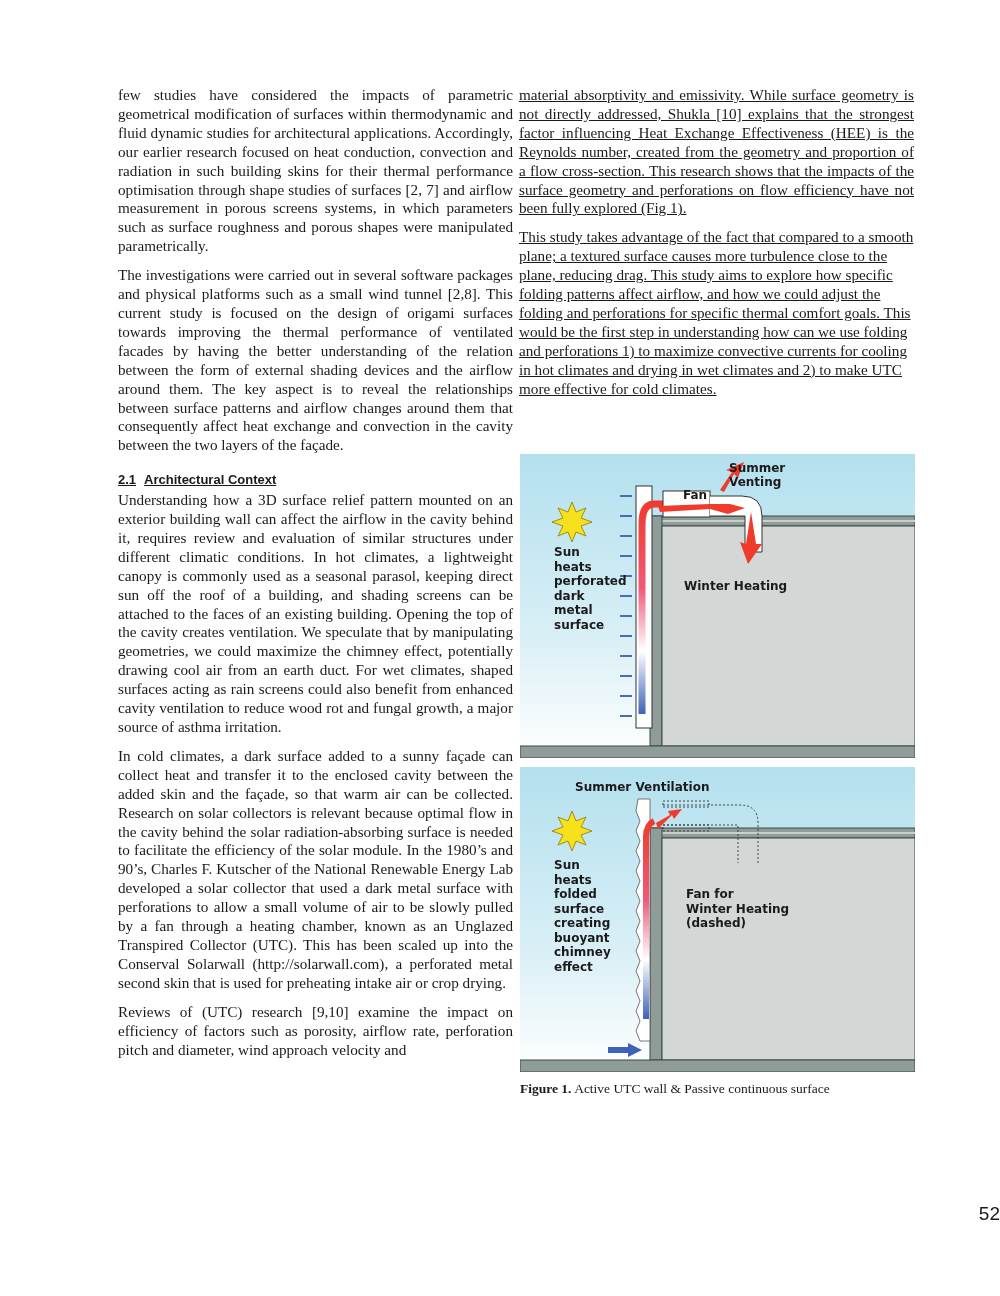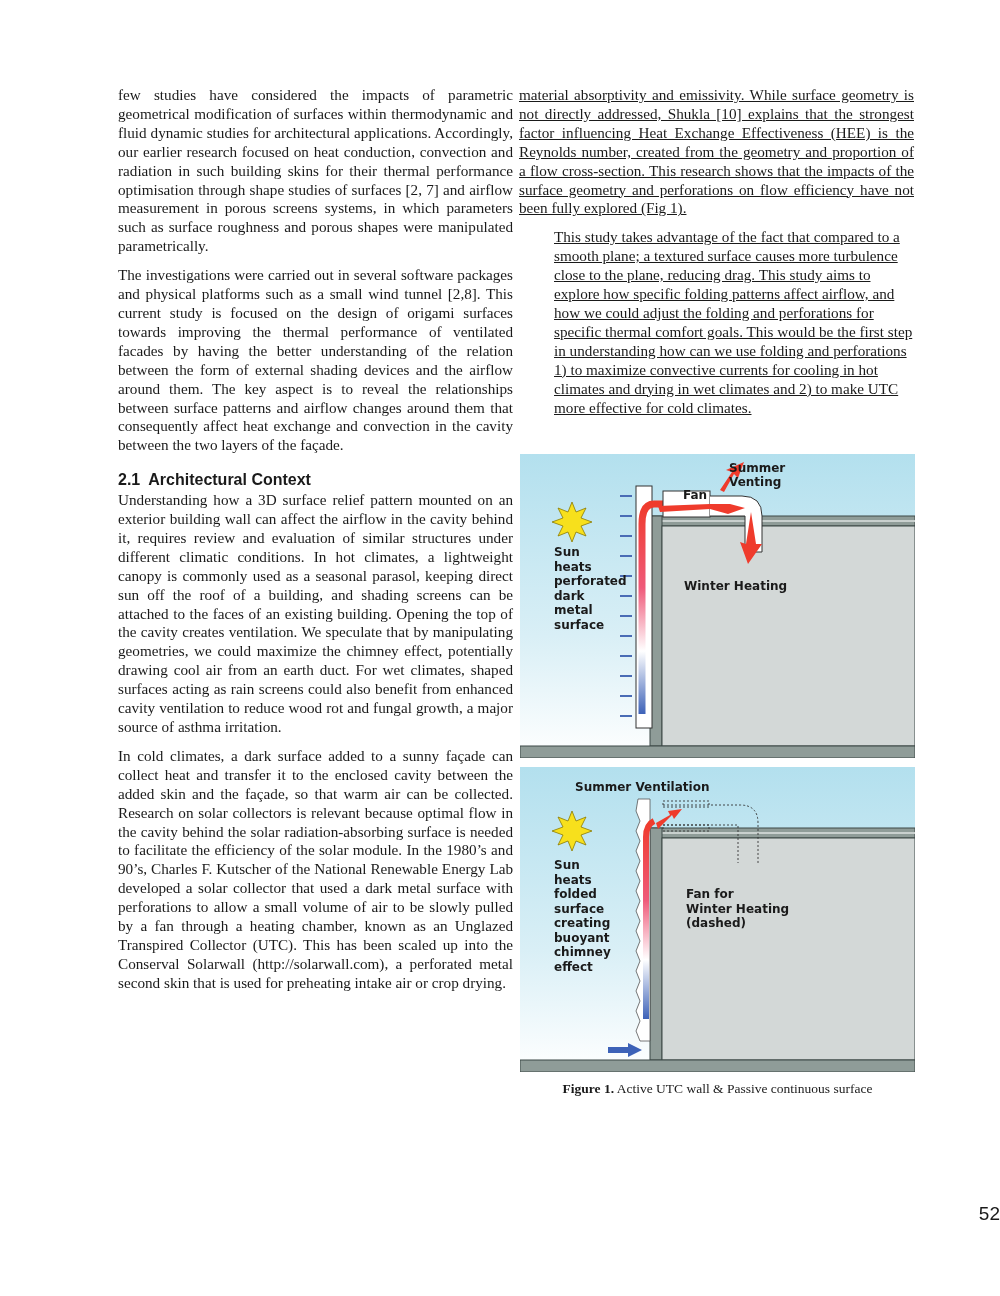--- a/index.html
+++ b/index.html
@@ -2,42 +2,43 @@
 <html><head>
 <meta charset="utf-8">
 <style>
   html, body { margin:0; padding:0; background:#fff; }
   body { width:1000px; height:1296px; position:relative; overflow:hidden;
          font-family:"Liberation Serif", serif; color:#1a1a1a; }
   .col { position:absolute; top:86px; width:395px; font-size:15.2px; line-height:18.9px; }
   .col.left { left:102px;margin-left:16px; }
   .col.right { left:519px;text-decoration:underline; }
   .p { margin:0 0 10px 0; text-align:justify; }
-  .p.ragged { text-align:left;margin-left:35px; }
-  .h2 { font-family:"Liberation Sans", sans-serif; font-weight:bold; font-size:16px; margin:16px 0 1px 0; }
+  .p.ragged { text-align:left; }
+  .h2 { font-family:"Liberation Sans", sans-serif; font-weight:bold; font-size:13px; margin:16px 0 1px 0;text-decoration:underline; }
   .h2 .num { margin-right:8px; }
   .fig { position:absolute; left:520px; width:395px; }
   .fig svg { display:block; }
   .lbl { font-family:"DejaVu Sans", sans-serif; font-weight:bold; fill:#1a1a1a; font-size:12px; }
-  .caption { position:absolute; top:1081px; left:520px; width:395px; text-align:center; font-size:13.5px; }
+  .caption { position:absolute; top:1081px; left:520px; width:395px; text-align:left; font-size:13.5px; }
   .caption b { font-weight:bold; }
   .pagenum { position:absolute; top:1203px; left:0; width:1000px; text-align:right;
              font-family:"Liberation Sans", sans-serif; font-size:19px; }
 </style>
 </head>
 <body>
 
 <div class="col left">
   <p class="p">few studies have considered the impacts of parametric geometrical modification of surfaces within thermodynamic and fluid dynamic studies for architectural applications. Accordingly, our earlier research focused on heat conduction, convection and radiation in such building skins for their thermal performance optimisation through shape studies of surfaces [2, 7] and airflow measurement in porous screens systems, in which parameters such as surface roughness and porous shapes were manipulated parametrically.</p>
   <p class="p">The investigations were carried out in several software packages and physical platforms such as a small wind tunnel [2,8]. This current study is focused on the design of origami surfaces towards improving the thermal performance of ventilated facades by having the better understanding of the relation between the form of external shading devices and the airflow around them. The key aspect is to reveal the relationships between surface patterns and airflow changes around them that consequently affect heat exchange and convection in the cavity between the two layers of the façade.</p>
   <div class="h2">
     <span class="num">2.1</span><span>Architectural Context</span>
   </div>
   <p class="p">Understanding how a 3D surface relief pattern mounted on an exterior building wall can affect the airflow in the cavity behind it, requires review and evaluation of similar structures under different climatic conditions. In hot climates, a lightweight canopy is commonly used as a seasonal parasol, keeping direct sun off the roof of a building, and shading screens can be attached to the faces of an existing building. Opening the top of the cavity creates ventilation. We speculate that by manipulating geometries, we could maximize the chimney effect, potentially drawing cool air from an earth duct. For wet climates, shaped surfaces acting as rain screens could also benefit from enhanced cavity ventilation to reduce wood rot and fungal growth, a major source of asthma irritation.</p>
   <p class="p">In cold climates, a dark surface added to a sunny façade can collect heat and transfer it to the enclosed cavity between the added skin and the façade, so that warm air can be collected. Research on solar collectors is relevant because optimal flow in the cavity behind the solar radiation-absorbing surface is needed to facilitate the efficiency of the solar module. In the 1980’s and 90’s, Charles F. Kutscher of the National Renewable Energy Lab developed a solar collector that used a dark metal surface with perforations to allow a small volume of air to be slowly pulled by a fan through a heating chamber, known as an Unglazed Transpired Collector (UTC). This has been scaled up into the Conserval Solarwall (http://solarwall.com), a perforated metal second skin that is used for preheating intake air or crop drying.</p>
+  <p class="p">Reviews of (UTC) research [9,10] examine the impact on efficiency of factors such as porosity, airflow rate, perforation pitch and diameter, wind approach velocity and</p>
 </div>
 
 <div class="col right">
   <p class="p">material absorptivity and emissivity. While surface geometry is not directly addressed, Shukla [10] explains that the strongest factor influencing Heat Exchange Effectiveness (HEE) is the Reynolds number, created from the geometry and proportion of a flow cross-section. This research shows that the impacts of the surface geometry and perforations on flow efficiency have not been fully explored (Fig 1).</p>
   <p class="p ragged">This study takes advantage of the fact that compared to a smooth plane; a textured surface causes more turbulence close to the plane, reducing drag. This study aims to explore how specific folding patterns affect airflow, and how we could adjust the folding and perforations for specific thermal comfort goals. This would be the first step in understanding how can we use folding and perforations 1) to maximize convective currents for cooling in hot climates and drying in wet climates and 2) to make UTC more effective for cold climates.</p>
 </div>
 
 <div class="fig" style="top:454px;height:304px;">
   <svg width="395" height="304" viewBox="0 0 395 304" xmlns="http://www.w3.org/2000/svg">
     <defs>

